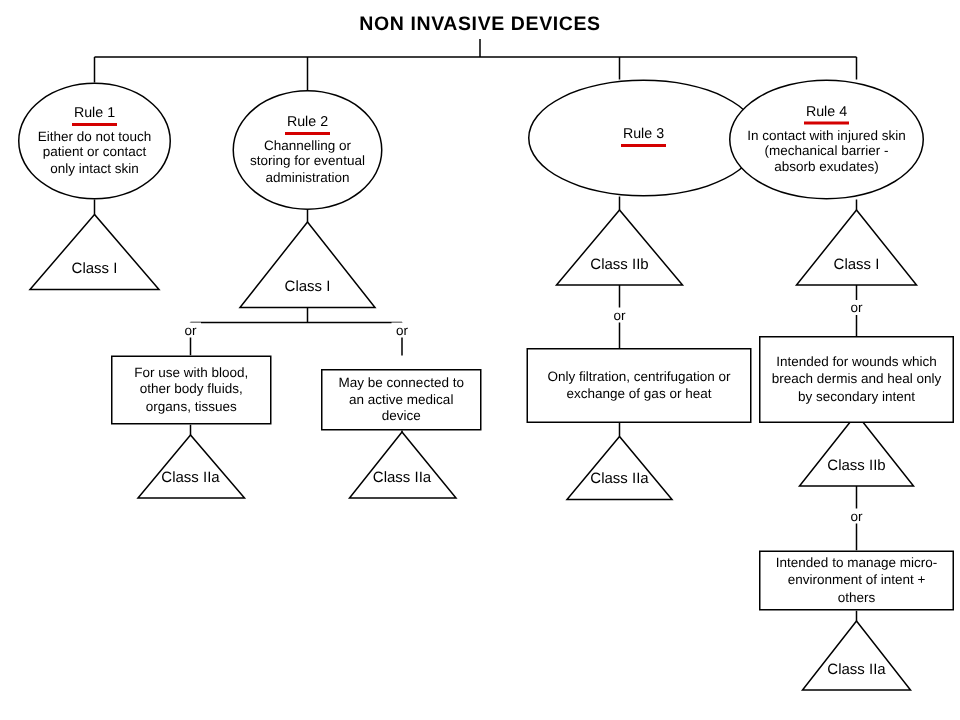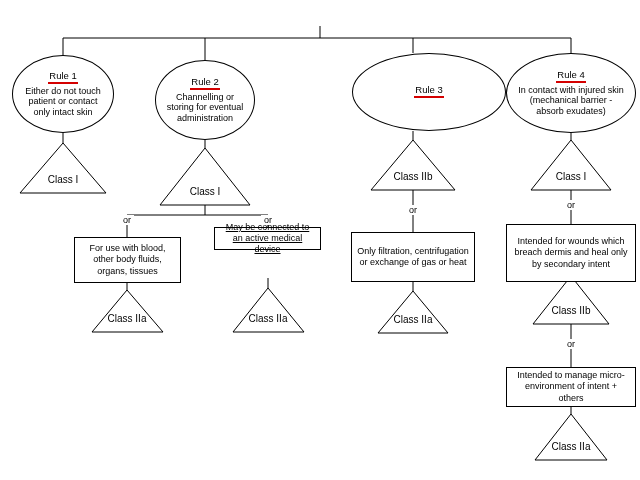--- a/index.html
+++ b/index.html
@@ -51,20 +51,21 @@
       <polygon points="127,290 92,332 163,332"></polygon>
       <polygon points="268,288 233,332 304,332"></polygon>
       <polygon points="413,140 371,190 455,190"></polygon>
       <polygon points="413,291 378,333 448,333"></polygon>
       <polygon points="571,140 531,190 611,190"></polygon>
       <polygon points="571,276 533,324 609,324"></polygon>
       <polygon points="571,414 535,460 607,460"></polygon>
     </g>
   </svg>
 
+  <div class="title">NON INVASIVE DEVICES</div>
 
   <div class="ellipse" style="left:12px;top:55px;width:102px;height:78px;">
     <span class="rule-name">Rule 1</span>
     <span class="rule-desc">Either do not touch patient or contact only intact skin</span>
   </div>
   <div class="class-label" style="left:28px;top:174px;">Class I</div>
 
   <div class="ellipse" style="left:155px;top:60px;width:100px;height:80px;">
     <span class="rule-name">Rule 2</span>
     <span class="rule-desc">Channelling or storing for eventual administration</span>
@@ -76,40 +77,40 @@
   </div>
   <div class="or-label" style="left:253px;top:215px;">
     <span>or</span>
   </div>
 
   <div class="rect" style="left:74px;top:237px;width:107px;height:46px;">
     <span>For use with blood, other body fluids, organs, tissues</span>
   </div>
   <div class="class-label" style="left:92px;top:313px;">Class IIa</div>
 
-  <div class="rect" style="left:214px;top:227px;width:107px;height:23px;text-decoration:underline;">
+  <div class="rect" style="left:214px;top:246px;width:107px;height:41px;">
     <span>May be connected to an active medical device</span>
   </div>
   <div class="class-label" style="left:233px;top:313px;">Class IIa</div>
 
   <div class="ellipse" style="left:352px;top:53px;width:154px;height:78px;">
     <span class="rule-name">Rule 3</span>
   </div>
   <div class="class-label" style="left:378px;top:171px;">Class IIb</div>
 
   <div class="or-label" style="left:398px;top:205px;">
     <span>or</span>
   </div>
 
-  <div class="rect" style="left:351px;top:232px;width:124px;height:50px;">
+  <div class="rect" style="left:351px;top:232px;width:150px;height:50px;">
     <span>Only filtration, centrifugation or exchange of gas or heat</span>
   </div>
   <div class="class-label" style="left:378px;top:314px;">Class IIa</div>
 
-  <div class="ellipse" style="left:506px;top:53px;width:130px;height:80px;">
+  <div class="ellipse" style="left:486px;top:53px;width:130px;height:80px;">
     <span class="rule-name">Rule 4</span>
     <span class="rule-desc">In contact with injured skin (mechanical barrier - absorb exudates)</span>
   </div>
   <div class="class-label" style="left:536px;top:171px;">Class I</div>
 
   <div class="or-label" style="left:556px;top:200px;">
     <span>or</span>
   </div>
 
   <div class="rect" style="left:506px;top:224px;width:130px;height:58px;">

